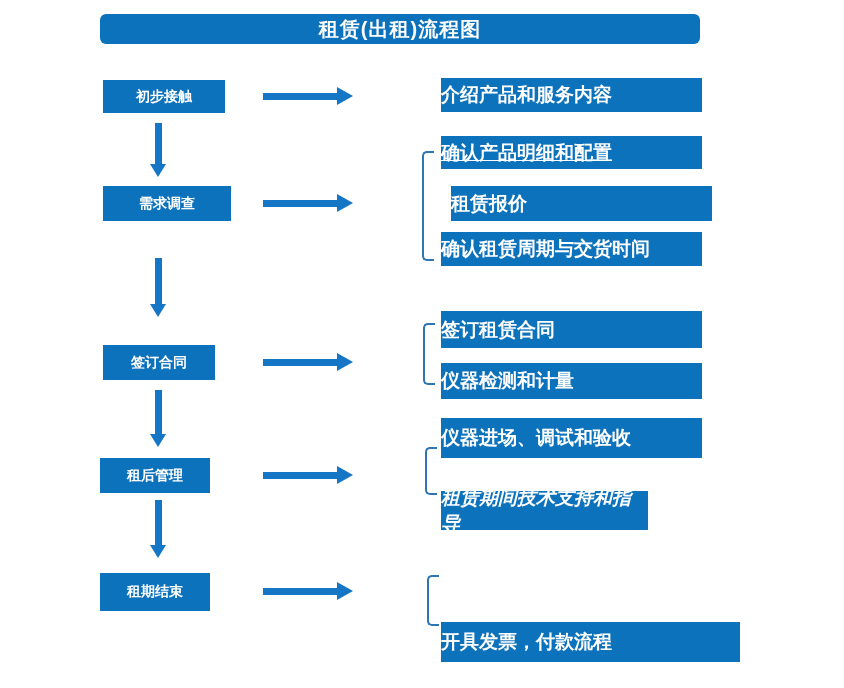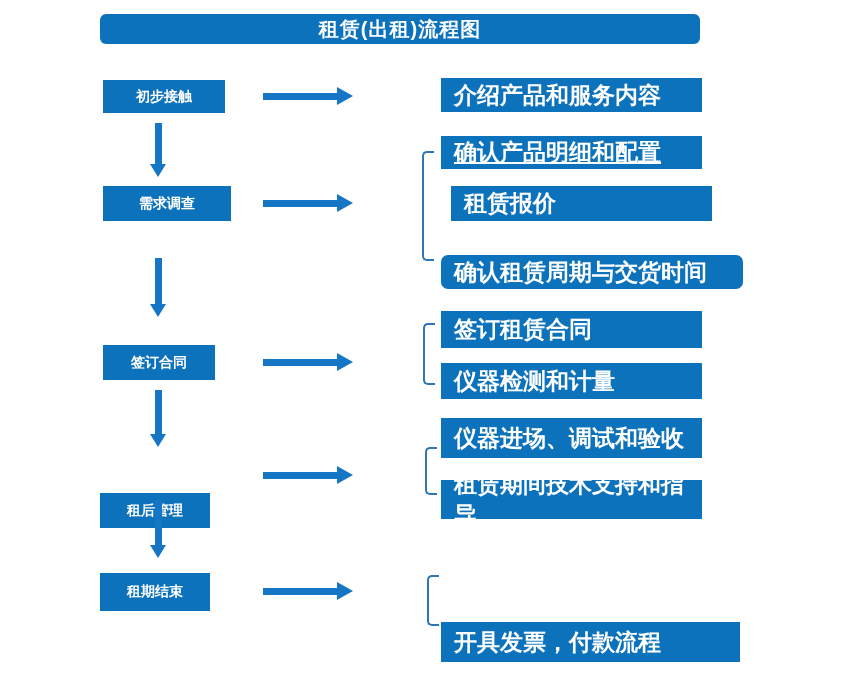--- a/index.html
+++ b/index.html
@@ -9,21 +9,21 @@
   .canvas{
     position:relative;width:844px;height:688px;background:#ffffff;overflow:hidden;
     font-family:"Liberation Sans","DejaVu Sans",sans-serif;
   }
   .bluebox{
     position:absolute;background:var(--box);color:var(--text);
     font-weight:bold;display:flex;align-items:center;box-sizing:border-box;
   }
   .titlebar{justify-content:center;font-size:20px;letter-spacing:1px;}
   .step{justify-content:center;font-size:14px;}
-  .detail{justify-content:flex-start;padding-left:13px;font-size:23px;}
+  .detail{justify-content:flex-start;font-size:19px;}
   .harrow{position:absolute;display:flex;align-items:center;}
   .harrow .shaft{flex:1 1 auto;height:7px;background:var(--arrow);}
   .harrow .head{
     width:0;height:0;border-left:16px solid var(--arrow);
     border-top:9px solid transparent;border-bottom:9px solid transparent;
   }
   .varrow{position:absolute;display:flex;flex-direction:column;align-items:center;}
   .varrow .shaft{flex:1 1 auto;width:7px;background:var(--arrow);}
   .varrow .head{
     width:0;height:0;border-top:13px solid var(--arrow);
@@ -40,21 +40,21 @@
 </head>
 <body>
 
 <div class="canvas">
 
   <div class="bluebox titlebar" style="left:100px;top:14px;width:600px;height:30px;border-radius:6px;">租赁(出租)流程图</div>
 
   <div class="bluebox step" style="left:103px;top:80px;width:122px;height:33px;">初步接触</div>
   <div class="bluebox step" style="left:103px;top:186px;width:128px;height:35px;">需求调查</div>
   <div class="bluebox step" style="left:103px;top:345px;width:112px;height:35px;">签订合同</div>
-  <div class="bluebox step" style="left:100px;top:458px;width:110px;height:35px;margin-top:35px;">租后管理</div>
+  <div class="bluebox step" style="left:100px;top:458px;width:110px;height:35px;">租后管理</div>
   <div class="bluebox step" style="left:100px;top:573px;width:110px;height:38px;">租期结束</div>
 
   <div class="varrow" style="left:150px;top:123px;width:16px;height:54px;">
     <div class="shaft"></div>
     <div class="head"></div>
   </div>
   <div class="varrow" style="left:150px;top:258px;width:16px;height:59px;">
     <div class="shaft"></div>
     <div class="head"></div>
   </div>
@@ -90,23 +90,23 @@
 
   <div class="bracket" style="left:422px;top:151px;height:110px;"></div>
   <div class="bracket" style="left:423px;top:323px;height:62px;"></div>
   <div class="bracket" style="left:425px;top:447px;height:48px;"></div>
   <div class="bracket" style="left:427px;top:575px;height:51px;"></div>
 
   <div class="bluebox detail" style="left:441px;top:78px;width:261px;height:34px;">介绍产品和服务内容</div>
 
   <div class="bluebox detail" style="left:441px;top:136px;width:261px;height:33px;text-decoration:underline;">确认产品明细和配置</div>
   <div class="bluebox detail" style="left:451px;top:186px;width:261px;height:35px;">租赁报价</div>
-  <div class="bluebox detail" style="left:441px;top:255px;width:302px;height:34px;border-radius:7px;">确认租赁周期与交货时间</div>
+  <div class="bluebox detail" style="left:441px;top:232px;width:261px;height:34px;">确认租赁周期与交货时间</div>
 
   <div class="bluebox detail" style="left:441px;top:311px;width:261px;height:37px;">签订租赁合同</div>
   <div class="bluebox detail" style="left:441px;top:363px;width:261px;height:36px;">仪器检测和计量</div>
 
   <div class="bluebox detail" style="left:441px;top:418px;width:261px;height:40px;">仪器进场、调试和验收</div>
-  <div class="bluebox detail" style="left:441px;top:480px;width:261px;height:39px;">租赁期间技术支持和指导</div>
+  <div class="bluebox detail" style="left:441px;top:491px;width:207px;height:39px;font-style:italic;">租赁期间技术支持和指导</div>
 
   <div class="bluebox detail" style="left:441px;top:622px;width:299px;height:40px;">开具发票，付款流程</div>
 
 </div>
 
 </body></html>

